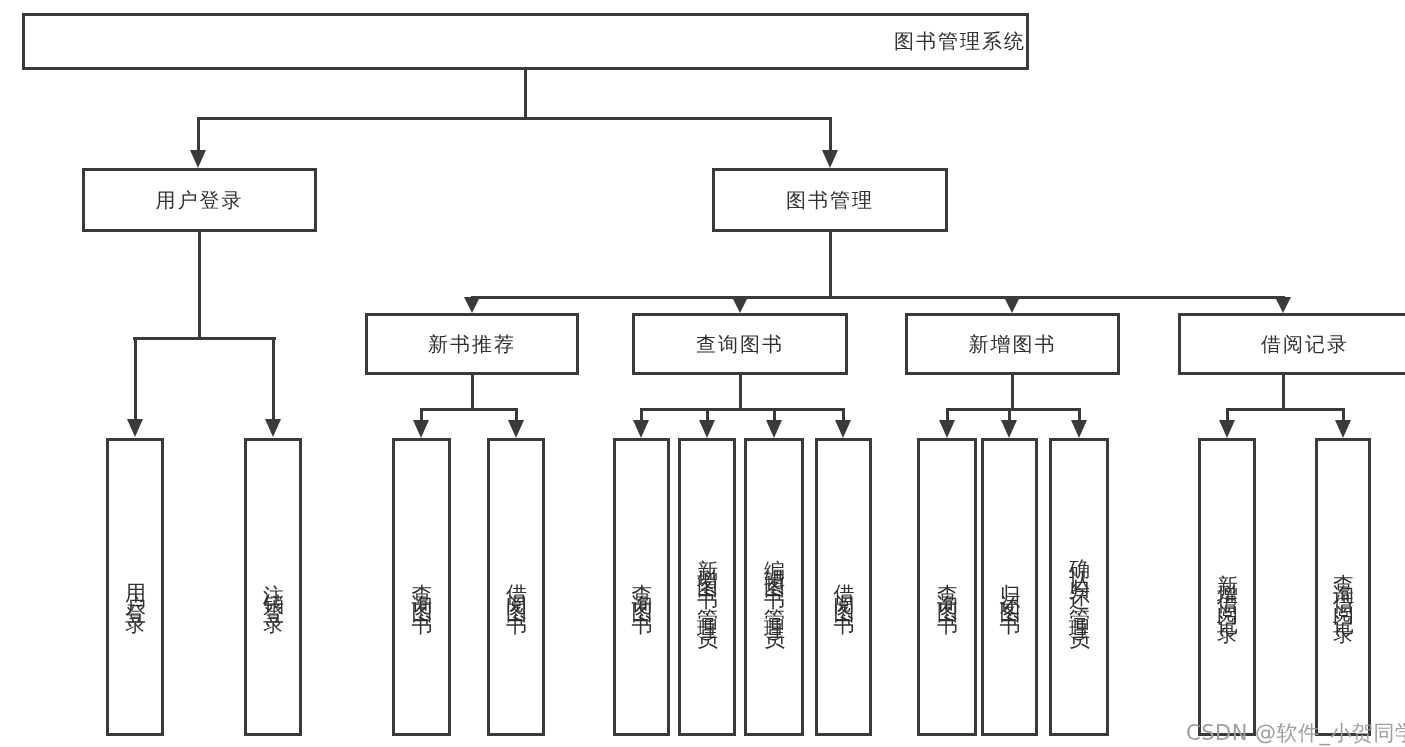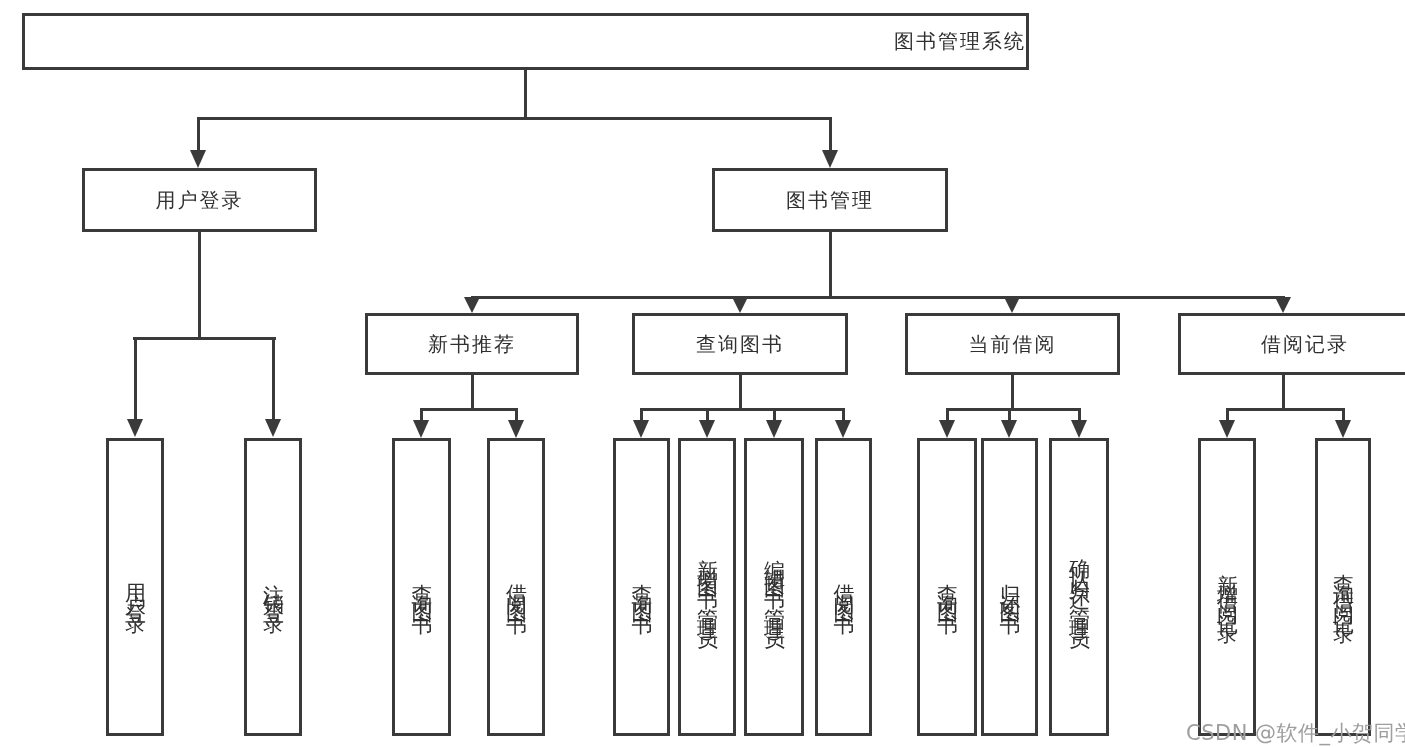--- a/index.html
+++ b/index.html
@@ -171,21 +171,21 @@
   <div class="ar-s" id="g2-ar-c"></div>
   <div class="ar-s" id="g2-ar-d"></div>
 
   <div class="box h" id="b-new-rec">
     <span>新书推荐</span>
   </div>
   <div class="box h" id="b-book-borrow">
     <span>查询图书</span>
   </div>
   <div class="box h" id="b-cur-borrow">
-    <span>当前借阅</span>
+    <span>新增图书</span>
   </div>
   <div class="box h" id="b-borrow-rec">
     <span>借阅记录</span>
   </div>
 
   <div class="vl" id="g3-stub"></div>
   <div class="hl" id="g3-h"></div>
   <div class="vl" id="g3-leg-a"></div>
   <div class="ar" id="g3-ar-a"></div>
   <div class="vl" id="g3-leg-b"></div>

